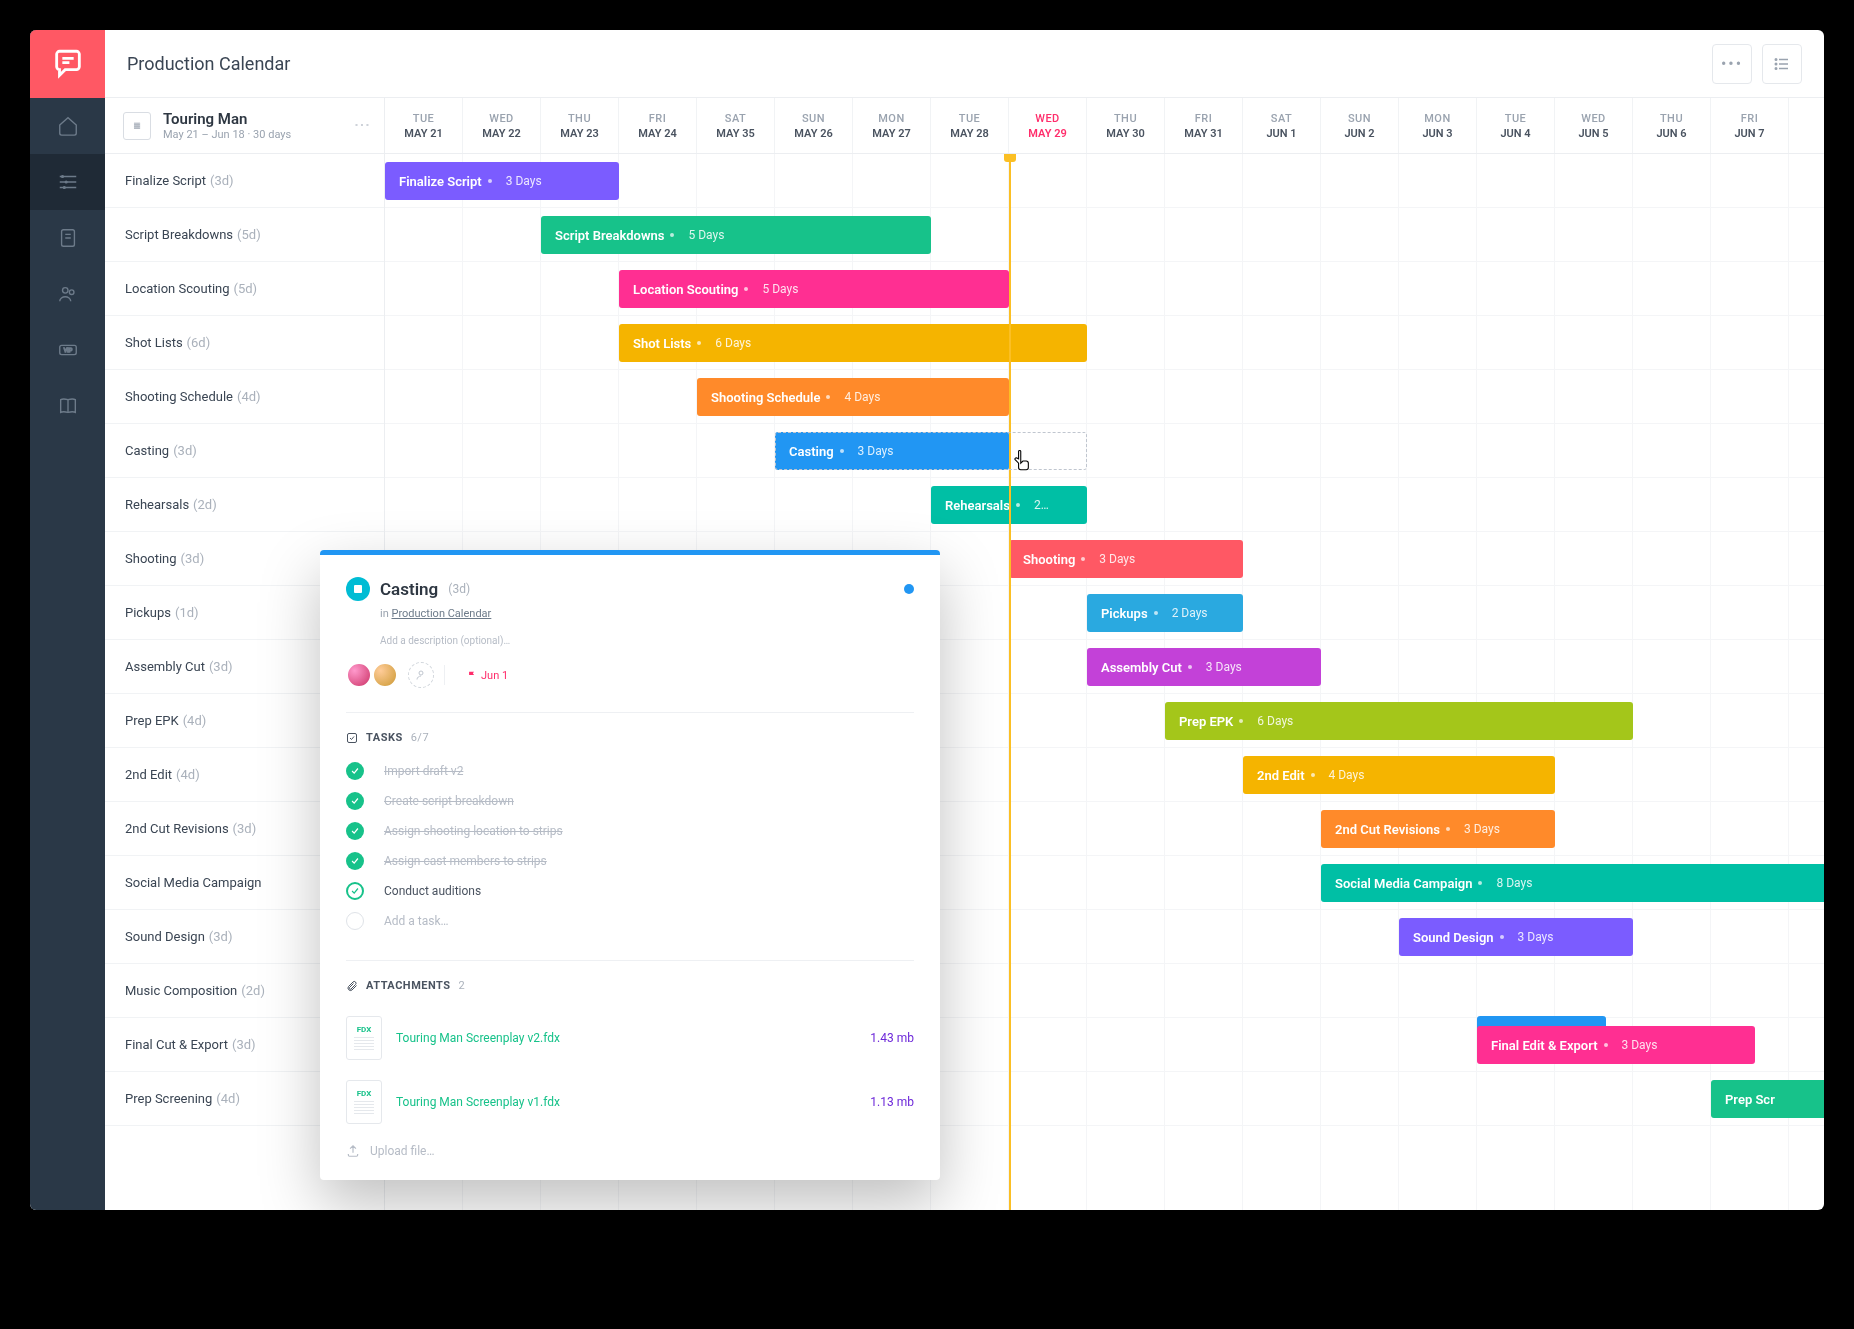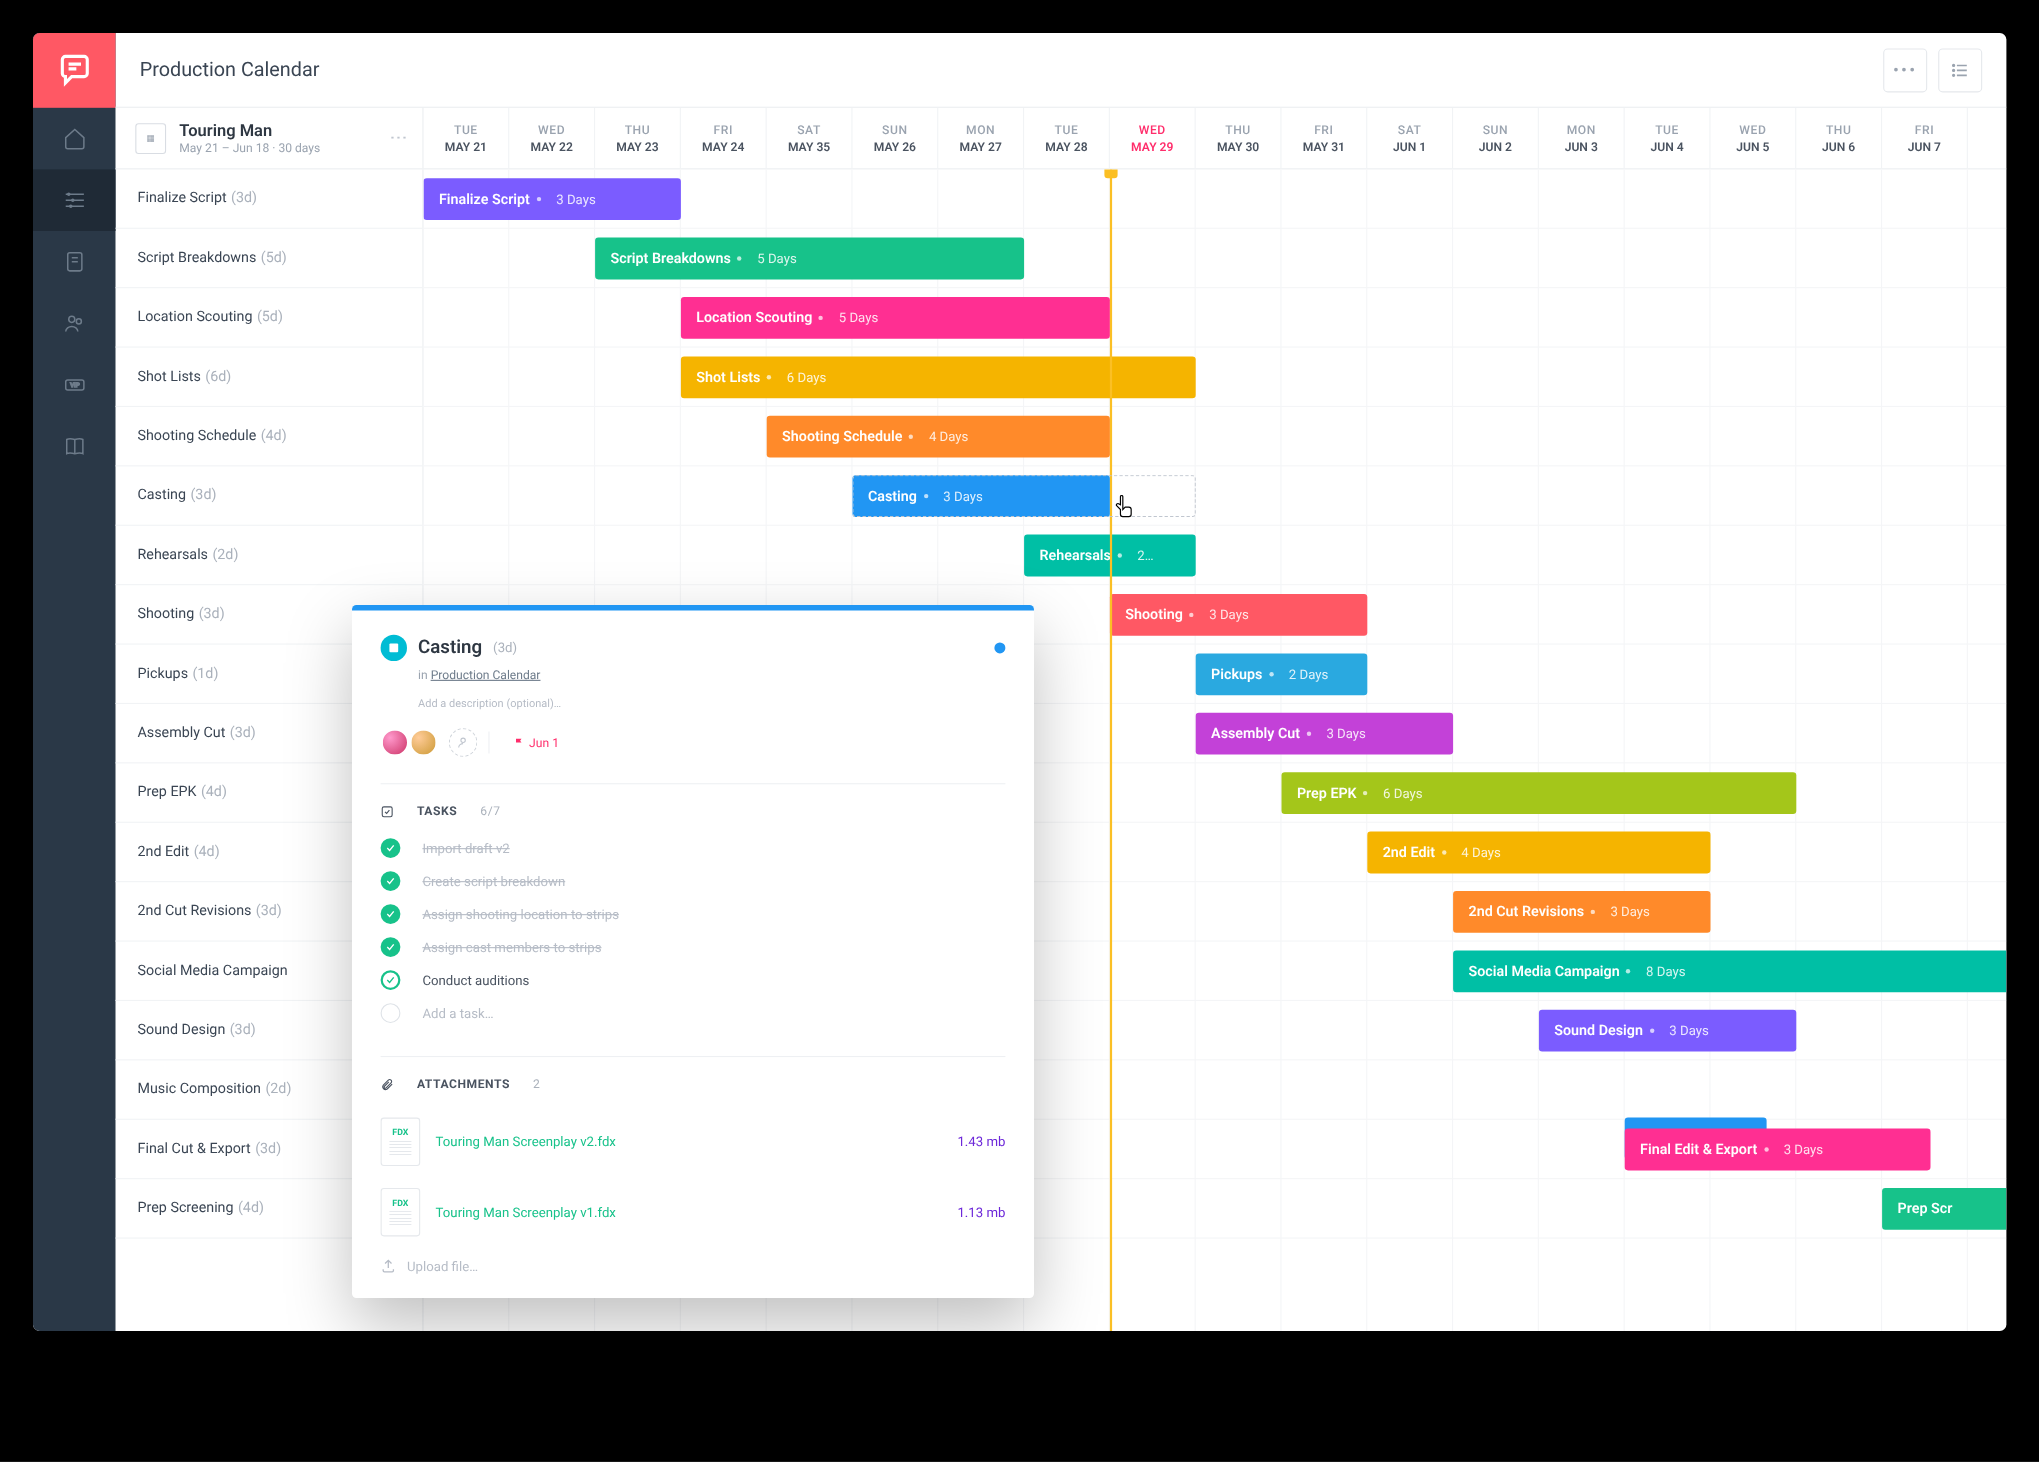--- a/index.html
+++ b/index.html
@@ -52,21 +52,21 @@
 .status-dot{width:10px;height:10px;border-radius:50%;background:#2196f3;margin-left:auto}
 .panel-in{font-size:11px;color:#9aa3af;margin:6px 0 15px 34px}
 .panel-in a{color:#6d7b8a;text-decoration:underline}
 .panel-desc{font-size:10px;color:#b6bcc6;margin:14px 0 0 34px}
 .panel-meta{display:flex;align-items:center;gap:6px;margin:16px 0 0 0}
 .avatar{width:26px;height:26px;border-radius:50%;background:#ddd;border:2px solid #fff;margin-left:-6px;background-size:cover}
 .avatar:first-child{margin-left:0}
 .add-av{width:26px;height:26px;border-radius:50%;border:1px dashed #d0d5db;display:flex;align-items:center;justify-content:center;color:#c0c6cf;font-size:12px;margin-left:4px}
 .due{font-size:11px;color:#ff2d6b;margin-left:12px;display:flex;align-items:center;gap:4px}
 .sect{margin-top:24px;border-top:1px solid #eef0f3;padding-top:18px}
-.sect-h{display:flex;align-items:center;gap:21px;font-size:11px;font-weight:700;letter-spacing:.5px;color:#4a5360}
+.sect-h{display:flex;align-items:center;gap:8px;font-size:11px;font-weight:700;letter-spacing:.5px;color:#4a5360}
 .sect-h .cnt{color:#aab1bb;font-weight:400}
 .tlist{margin-top:12px}
 .titem{display:flex;align-items:center;gap:20px;padding:6px 0;font-size:12px}
 .tcheck{width:18px;height:18px;border-radius:50%;background:#17c28a;display:flex;align-items:center;justify-content:center;color:#fff;flex-shrink:0}
 .tcheck.open{background:#fff;border:2px solid #17c28a}
 .tcheck.empty{background:#fff;border:1px solid #dfe3e8}
 .ttext{color:#4a5360}
 .ttext.done{text-decoration:line-through;color:#b6bcc6}
 .ttext.ph{color:#b6bcc6}
 .alist{margin-top:14px}

